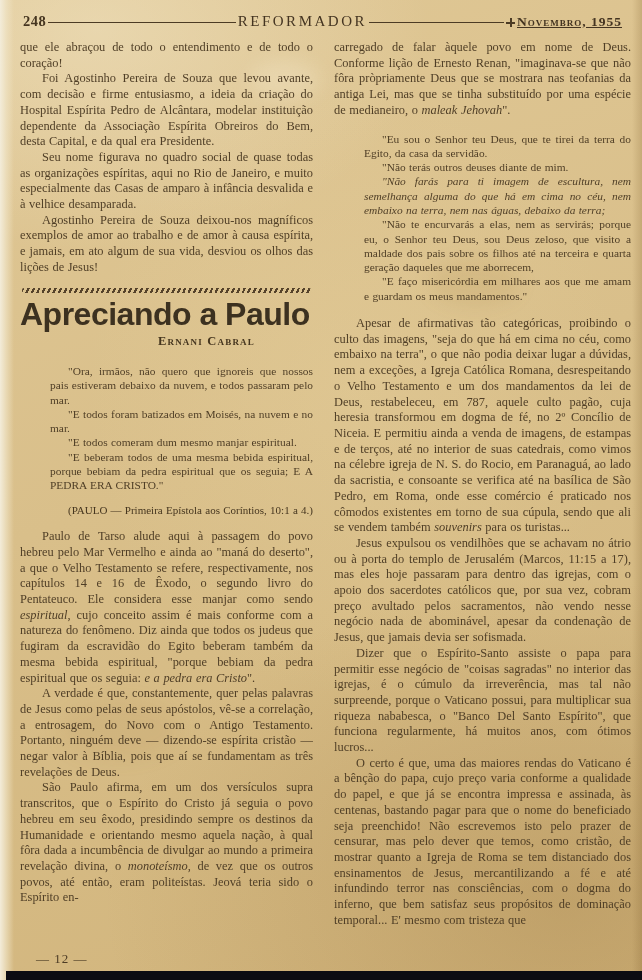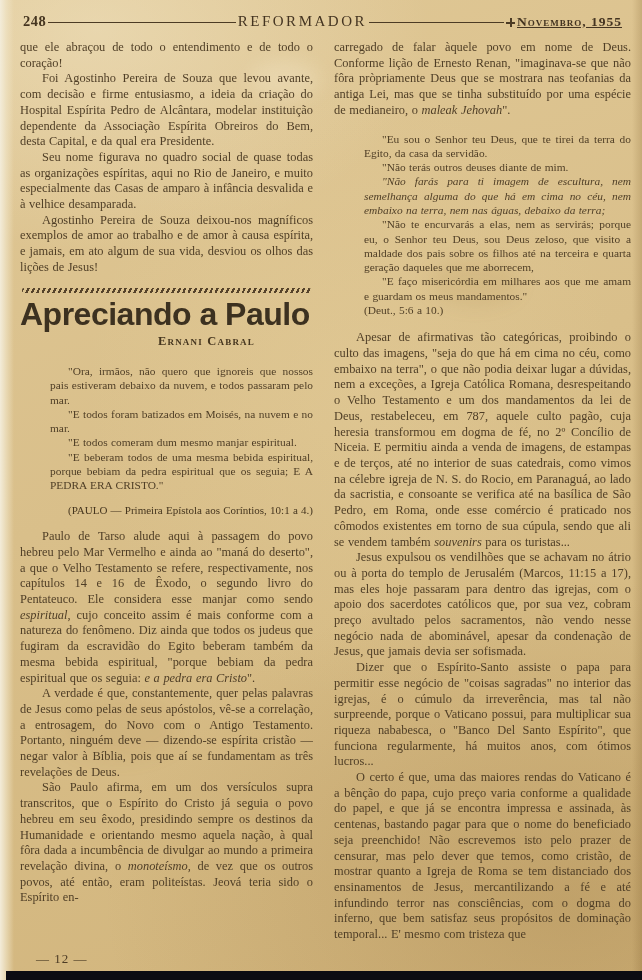--- a/index.html
+++ b/index.html
@@ -107,21 +107,20 @@
   </div>
 
   <div class="col right">
     <div>
         <p class="blk p-cont"><span>carregado de falar àquele povo em nome de Deus. Conforme lição de Ernesto Renan, "imaginava-se que não fôra pròpriamente Deus que se mostrara nas teofanias da antiga Lei, mas que se tinha substituído por uma espécie de medianeiro, o </span><span class="it">maleak Jehovah</span><span>".</span></p>
         <p class="blk quote sp-above"><span>"Eu sou o Senhor teu Deus, que te tirei da terra do Egito, da casa da servidão.</span></p>
         <p class="blk quote"><span>"Não terás outros deuses diante de mim.</span></p>
         <p class="blk quote"><span class="it">"Não farás para ti imagem de escultura, nem semelhança alguma do que há em cima no céu, nem embaixo na terra, nem nas águas, debaixo da terra;</span></p>
         <p class="blk quote"><span>"Não te encurvarás a elas, nem as servirás; porque eu, o Senhor teu Deus, sou Deus zeloso, que visito a maldade dos pais sobre os filhos até na terceira e quarta geração daqueles que me aborrecem,</span></p>
         <p class="blk quote"><span>"E faço misericórdia em milhares aos que me amam e guardam os meus mandamentos."</span></p>
-        <p class="blk quote-plain"><span>(Deut., 5:6 a 10.)</span></p>
         <p class="blk p sp-above"><span>Apesar de afirmativas tão categóricas, proibindo o culto das imagens, "seja do que há em cima no céu, como embaixo na terra", o que não podia deixar lugar a dúvidas, nem a exceções, a Igreja Católica Romana, desrespeitando o Velho Testamento e um dos mandamentos da lei de Deus, restabeleceu, em 787, aquele culto pagão, cuja heresia transformou em dogma de fé, no 2º Concílio de Niceia. E permitiu ainda a venda de imagens, de estampas e de terços, até no interior de suas catedrais, como vimos na célebre igreja de N. S. do Rocio, em Paranaguá, ao lado da sacristia, e consoante se verifica até na basílica de São Pedro, em Roma, onde esse comércio é praticado nos cômodos existentes em torno de sua cúpula, sendo que ali se vendem também </span><span class="it">souvenirs</span><span> para os turistas...</span></p>
         <p class="blk p"><span>Jesus expulsou os vendilhões que se achavam no átrio ou à porta do templo de Jerusalém (Marcos, 11:15 a 17), mas eles hoje passaram para dentro das igrejas, com o apoio dos sacerdotes católicos que, por sua vez, cobram preço avultado pelos sacramentos, não vendo nesse negócio nada de abominável, apesar da condenação de Jesus, que jamais devia ser sofismada.</span></p>
         <p class="blk p"><span>Dizer que o Espírito-Santo assiste o papa para permitir esse negócio de "coisas sagradas" no interior das igrejas, é o cúmulo da irreverência, mas tal não surpreende, porque o Vaticano possui, para multiplicar sua riqueza nababesca, o "Banco Del Santo Espírito", que funciona regularmente, há muitos anos, com ótimos lucros...</span></p>
         <p class="blk p"><span>O certo é que, uma das maiores rendas do Vaticano é a bênção do papa, cujo preço varia conforme a qualidade do papel, e que já se encontra impressa e assinada, às centenas, bastando pagar para que o nome do beneficiado seja preenchido! Não escrevemos isto pelo prazer de censurar, mas pelo dever que temos, como cristão, de mostrar quanto a Igreja de Roma se tem distanciado dos ensinamentos de Jesus, mercantilizando a fé e até infundindo terror nas consciências, com o dogma do inferno, que bem satisfaz seus propósitos de dominação temporal... E' mesmo com tristeza que</span></p>
       </div>
   </div>
 
   <div class="footer-page">— 12 —</div>
   <div class="bottom-bar"></div>
 </div>

